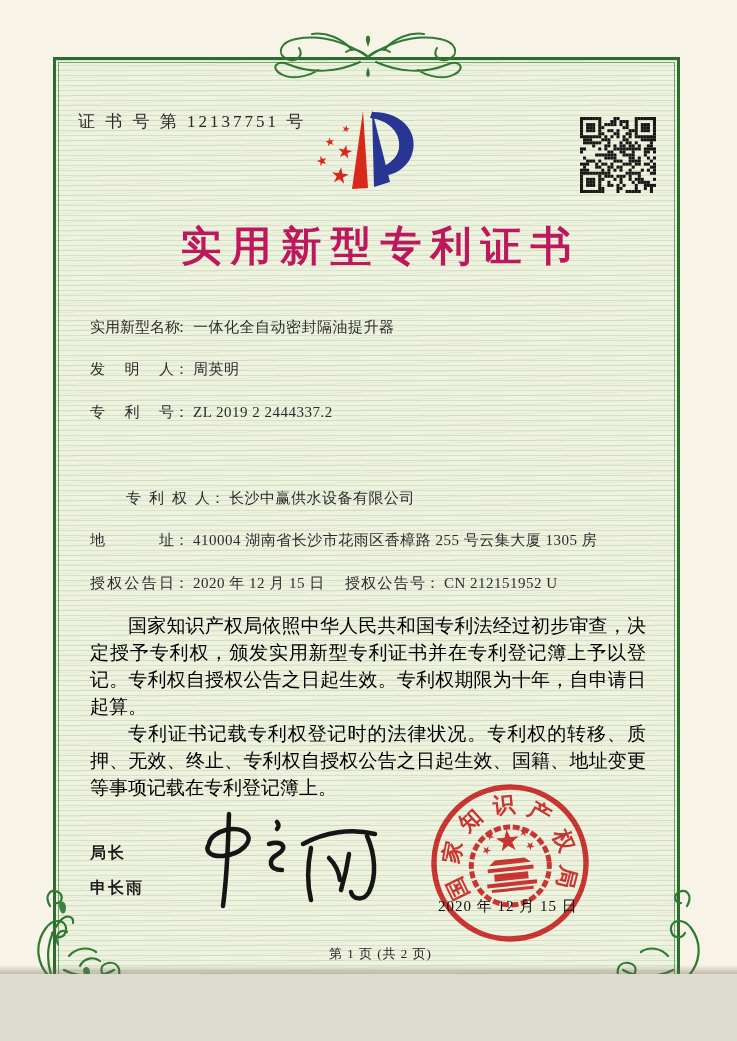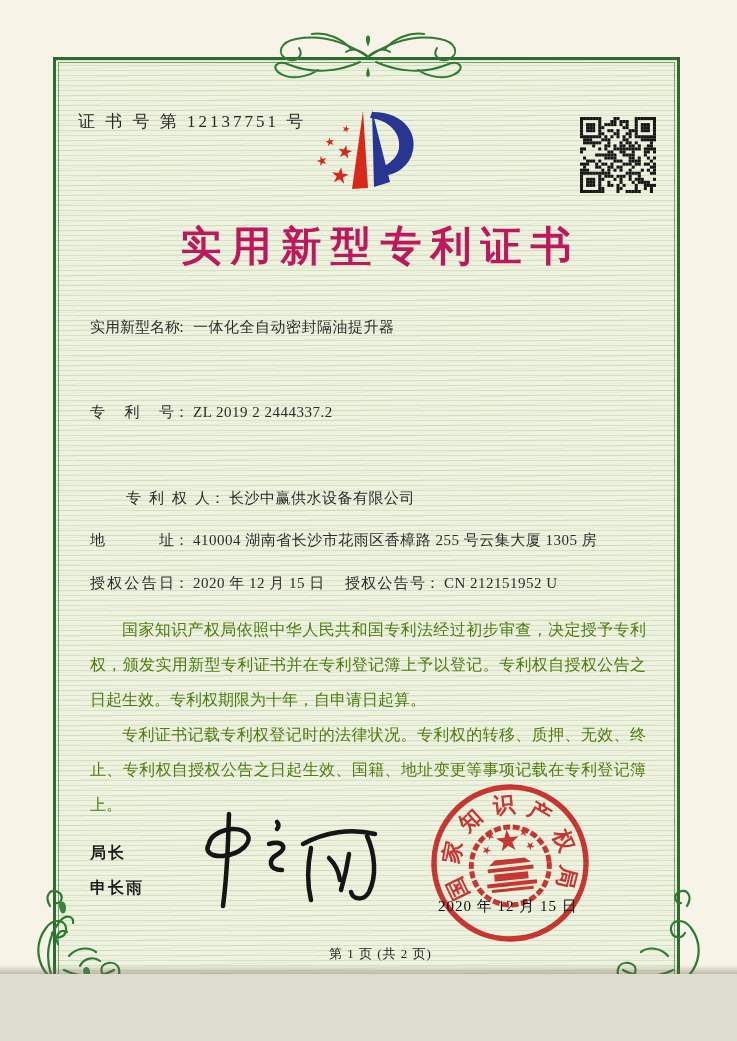--- a/index.html
+++ b/index.html
@@ -44,21 +44,21 @@
   }
   .flabel{
     display:inline-block; width:84px; vertical-align:bottom;
     text-align:justify; text-align-last:justify;
   }
   .fcolon{ display:inline-block; }
   .fvalue{ display:inline-block; margin-left:4px; letter-spacing:0.5px; }
   .fgroup2{ position:absolute; left:255px; top:0; white-space:nowrap; }
   .bodytext{
     position:absolute; left:90px; top:612px; width:556px;
-    font-size:16px; line-height:35px; color:#4d7c0f;
+    font-size:19px; line-height:27px; color:#000000;
     text-align:justify;
   }
   .bodytext p{ margin:0; text-indent:2em; }
   .officer{ position:absolute; left:90px; top:843px; font-size:16px; color:#1e1e1e; }
   .officer div{ margin-bottom:14px; letter-spacing:2px;font-weight:bold; }
   .signature{ position:absolute; left:195px; top:810px; }
   .seal{ position:absolute; left:425px; top:778px; transform:rotate(-6deg); mix-blend-mode:multiply; opacity:0.93; }
   .seal-date{
     position:absolute; left:438px; top:897px; font-size:15px;
     letter-spacing:1px; color:#101010; white-space:nowrap;
@@ -459,20 +459,23 @@
       <rect x="18" y="24" width="1" height="1" fill="#161616"></rect>
       <rect x="19" y="24" width="1" height="1" fill="#161616"></rect>
       <rect x="23" y="24" width="1" height="1" fill="#161616"></rect>
     </svg>
 
   <h1 class="title">实用新型专利证书</h1>
 
   <div class="frow" style="top:318px;">
     <span class="flabel">实用新型名称</span><span class="fcolon">：</span><span class="fvalue">一体化全自动密封隔油提升器</span>
   </div>
+  <div class="frow" style="top:360px;">
+    <span class="flabel">发明人</span><span class="fcolon">：</span><span class="fvalue">周英明</span>
+  </div>
   <div class="frow" style="top:403px;">
     <span class="flabel">专利号</span><span class="fcolon">：</span><span class="fvalue">ZL 2019 2 2444337.2</span>
   </div>
   <div class="frow" style="top:489px;margin-left:36px;">
     <span class="flabel">专利权人</span><span class="fcolon">：</span><span class="fvalue">长沙中赢供水设备有限公司</span>
   </div>
   <div class="frow" style="top:531px;">
     <span class="flabel">地址</span><span class="fcolon">：</span><span class="fvalue">410004 湖南省长沙市花雨区香樟路 255 号云集大厦 1305 房</span>
   </div>
   <div class="frow" style="top:574px;">

